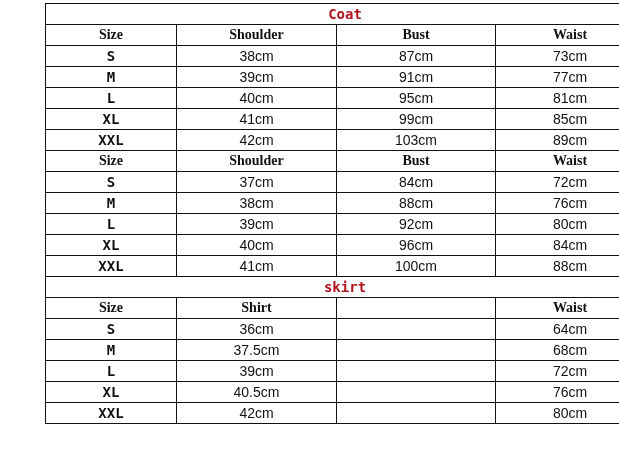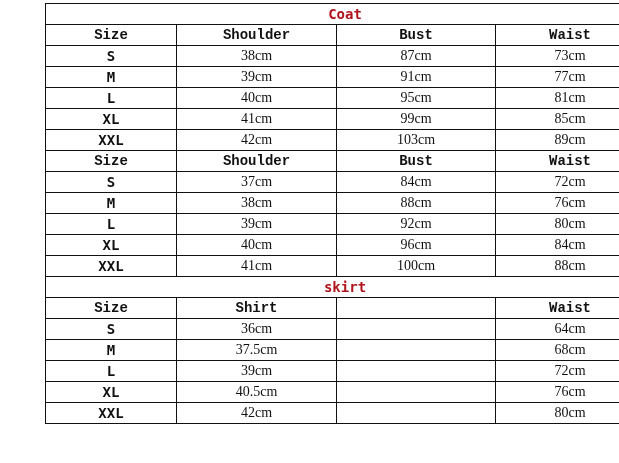--- a/index.html
+++ b/index.html
@@ -4,23 +4,23 @@
 <style>
   html, body { margin:0; padding:0; background:#ffffff; }
   body { width:619px; height:463px; position:relative; overflow:hidden;
          font-family: "Liberation Serif", "DejaVu Serif", serif; color:#111; }
   table.chart { position:absolute; left:7px; top:3px; width:599px;
                 border-collapse:collapse; table-layout:fixed;margin-left:38px; }
   table.chart td { border:1.5px solid #111; height:20px; padding:0;
                    text-align:center; vertical-align:middle;
                    font-size:14px; line-height:20px; white-space:nowrap; }
   td.title { color:#b0141c; font-weight:bold; font-family:"DejaVu Sans Mono","Liberation Mono",monospace; font-size:14px; }
-  td.hdr { font-weight:bold; font-family:Liberation Mono, monospace; font-size:14px; }
+  td.hdr { font-weight:bold; font-family:Liberation Serif, serif; font-size:14px; }
   td.size { font-weight:bold; font-family:"DejaVu Sans Mono","Liberation Mono",monospace; font-size:13px; }
-  td.val { font-family:Liberation Serif, serif; font-size:13px; }
+  td.val { font-family:Liberation Sans, sans-serif; font-size:13px; }
 </style>
 </head>
 <body>
 
 <table class="chart">
   <colgroup>
     <col style="width:131px">
       <col style="width:160px">
       <col style="width:159px">
       <col style="width:149px">

